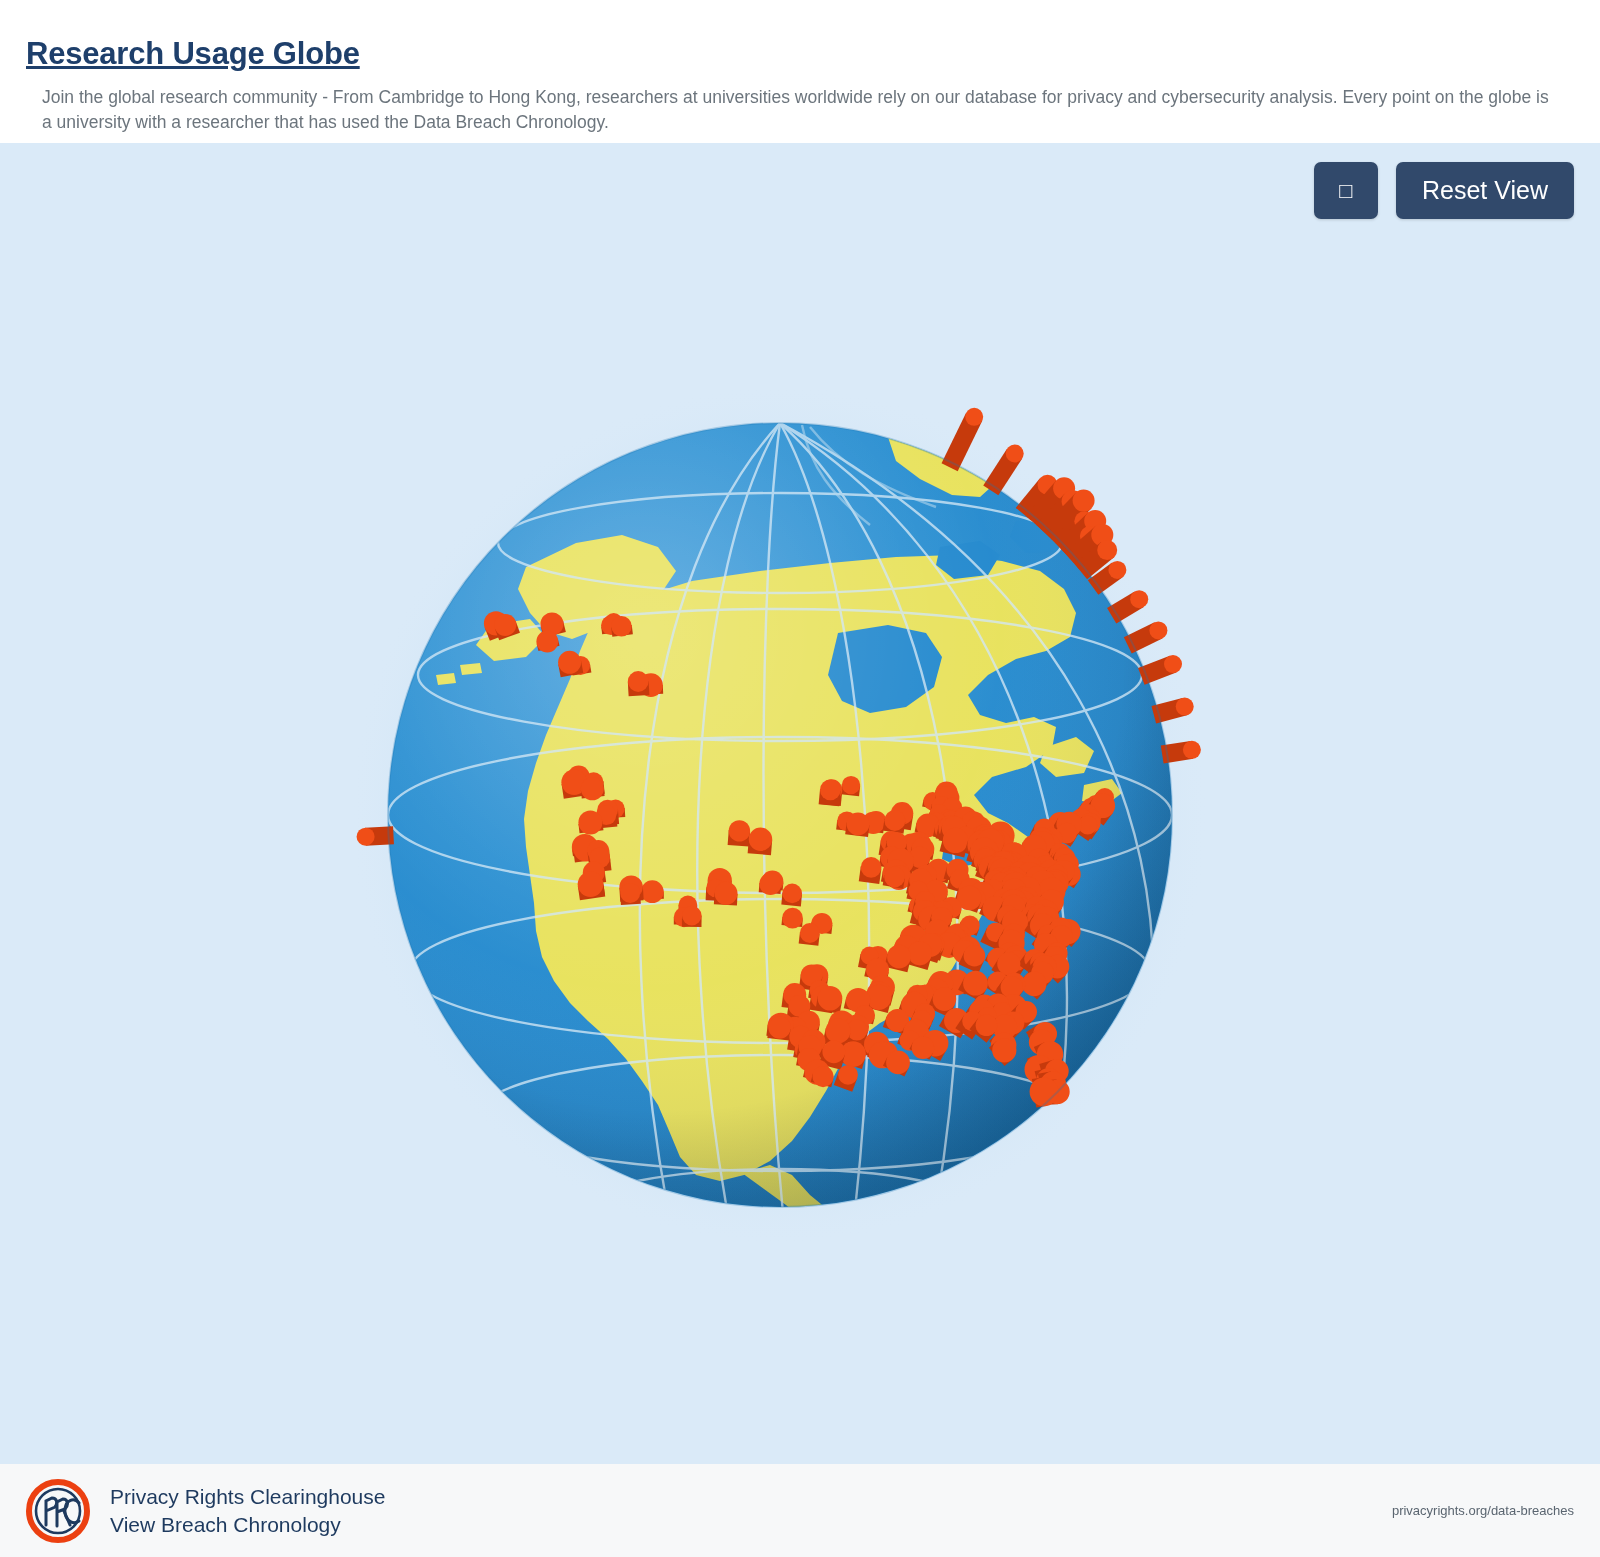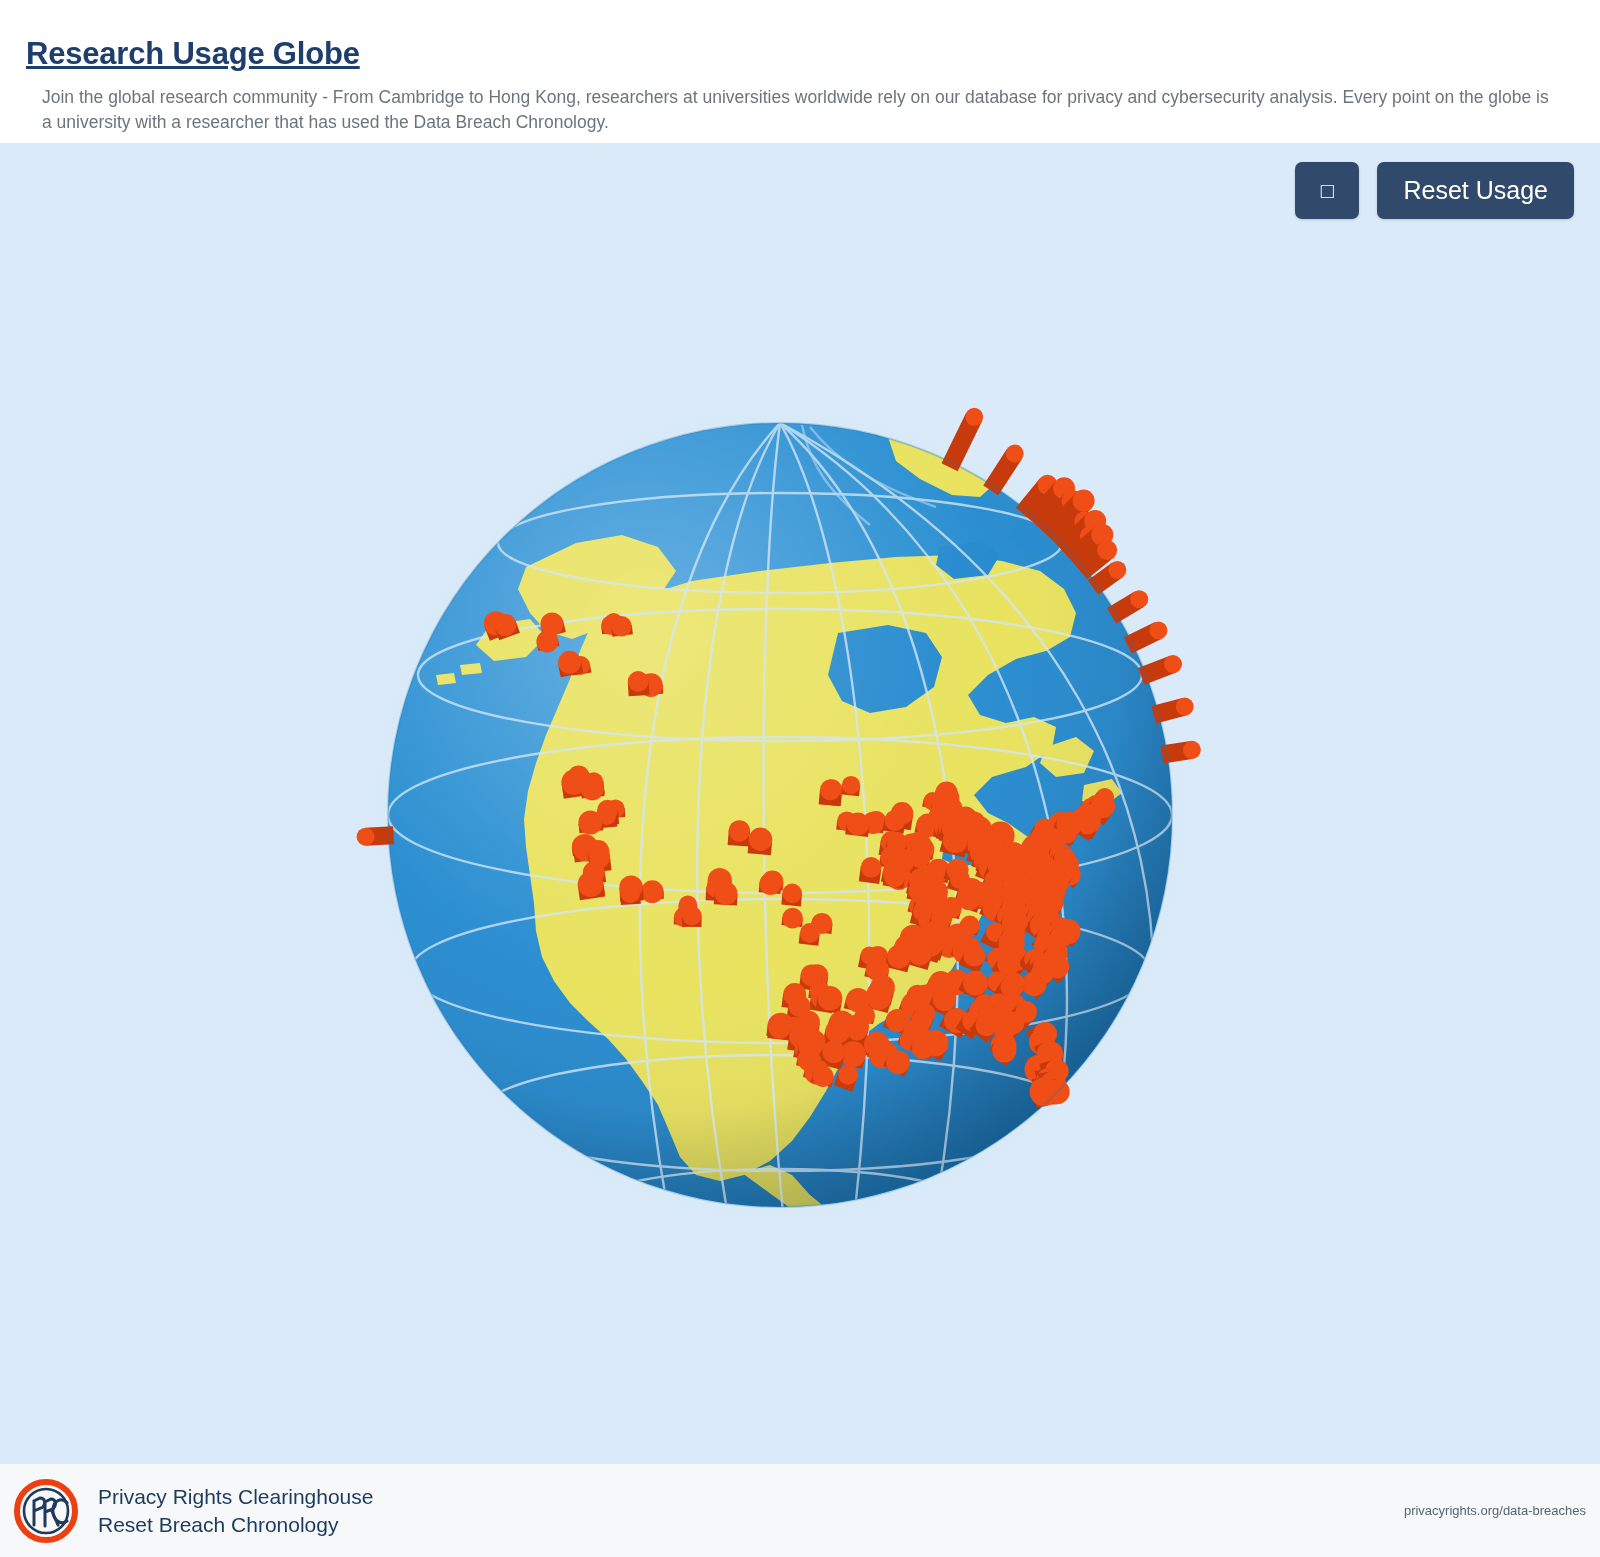--- a/index.html
+++ b/index.html
@@ -86,21 +86,21 @@
   #globe-svg { display: block; width: 880px; height: 880px; }
 
   
   #footer {
     position: absolute;
     left: 0; top: 1464px;
     width: 1600px; height: 93px;
     background: #f7f8f9;
     display: flex;
     align-items: center;
-    padding: 0 14px;
+    padding: 0 26px;
   }
   #footer-logo { width: 64px; height: 64px; flex: 0 0 64px; }
   #footer-brand {
     margin-left: 20px;
     color: #1e3a5f;
     font-size: 21px;
     line-height: 1.33;
   }
   #footer-url {
     margin-left: auto;
@@ -111,21 +111,21 @@
 </head>
 <body>
 
 <div id="header">
   <h1 id="page-title">Research Usage Globe</h1>
   <p id="page-subtitle">Join the global research community - From Cambridge to Hong Kong, researchers at universities worldwide rely on our database for privacy and cybersecurity analysis. Every point on the globe is a university with a researcher that has used the Data Breach Chronology.</p>
 </div>
 
 <div id="controls">
   <button class="ctl-btn" id="fullscreen-button">□</button>
-  <button class="ctl-btn" id="reset-view-button">Reset Usage</button>
+  <button class="ctl-btn" id="reset-view-button">Reset View</button>
 </div>
 
 <div id="globe-stage">
   <div id="globe-wrap">
     <svg id="globe-svg" viewBox="0 0 880 880">
       <defs>
 
         <radialGradient id="halo" cx="50%" cy="50%" r="50%">
           <stop offset="82%" stop-color="#c9e0f3" stop-opacity="0.55"></stop>
           <stop offset="100%" stop-color="#daeaf8" stop-opacity="0"></stop>
@@ -1589,16 +1589,16 @@
     <circle cx="32" cy="32" r="29" fill="none" stroke="#ec4011" stroke-width="6"></circle>
     <circle cx="32" cy="32" r="22" fill="none" stroke="#1e3a5f" stroke-width="2.6"></circle>
     <g fill="none" stroke="#1e3a5f" stroke-width="3" stroke-linecap="round">
       <path d="M20,46 L20,22 L26,19 C31,19 32,24 29,28 L20,32"></path>
       <path d="M31,47 L31,23 L37,20 C42,20 43,26 39,30 L31,33 M38,32 L44,46"></path>
       <path d="M53,24 C48,18 40,21 39,30 C38,40 46,47 53,42"></path>
     </g>
   </svg>
   <div id="footer-brand">
     <div>Privacy Rights Clearinghouse</div>
-    <div>Reset Breach Chronology</div>
+    <div>View Breach Chronology</div>
   </div>
   <div id="footer-url">privacyrights.org/data-breaches</div>
 </div>
 
 </body></html>

